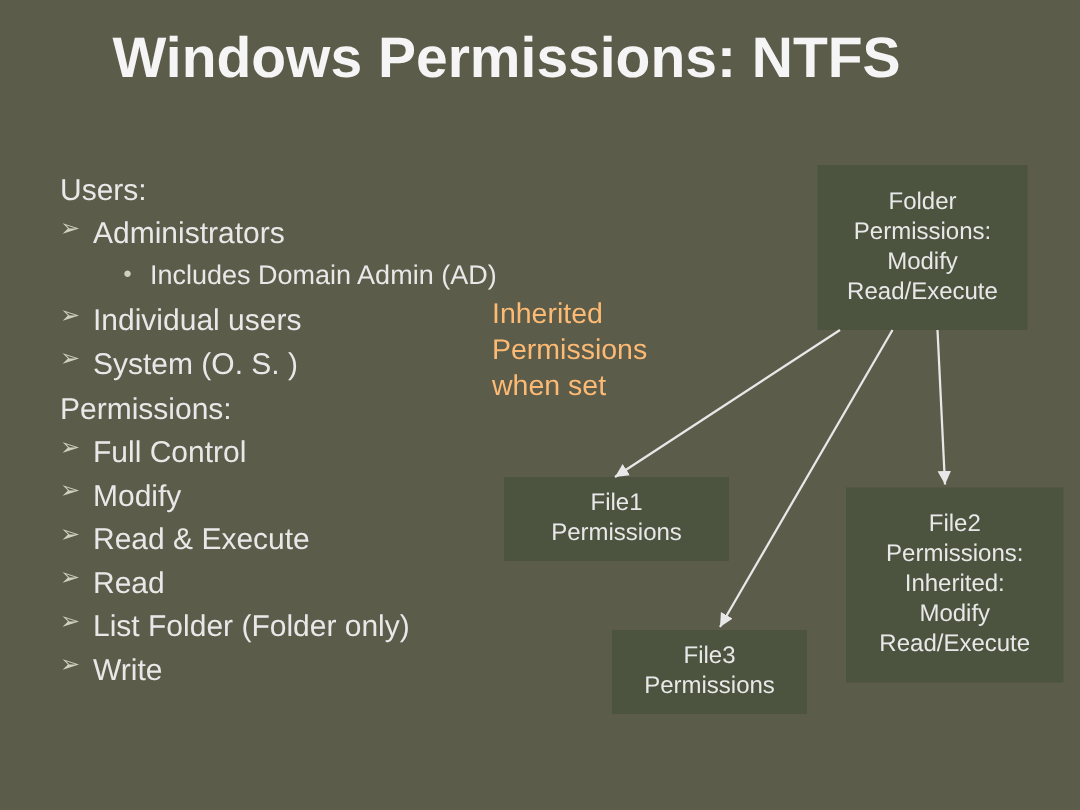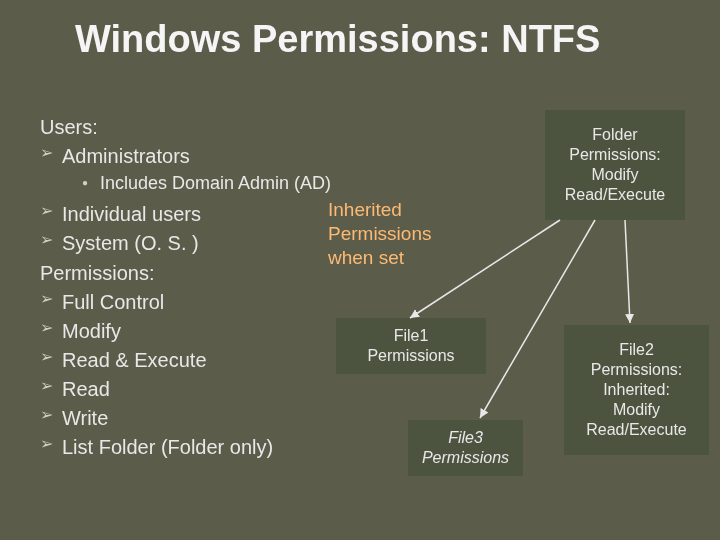--- a/index.html
+++ b/index.html
@@ -110,26 +110,25 @@
     left: 564px;
     width: 145px;
     height: 130px;
     display: flex;
     align-items: center;
     justify-content: flex-end;
   }
   .file3-box {
     top: 420px;
     left: 408px;
-    width: 115px;
+    width: 130px;
     height: 56px;
     display: flex;
     align-items: center;
     justify-content: center;
-    font-style: italic;
   }
   svg.lines {
     position: absolute;
     top: 0;
     left: 0;
     width: 720px;
     height: 540px;
     pointer-events: none;
   }
 </style>
@@ -144,22 +143,22 @@
     <div class="heading">Users:</div>
     <div class="lvl1">Administrators</div>
     <div class="lvl2">Includes Domain Admin (AD)</div>
     <div class="lvl1">Individual users</div>
     <div class="lvl1">System (O. S. )</div>
     <div class="heading">Permissions:</div>
     <div class="lvl1">Full Control</div>
     <div class="lvl1">Modify</div>
     <div class="lvl1">Read &amp; Execute</div>
     <div class="lvl1">Read</div>
+    <div class="lvl1">List Folder (Folder only)</div>
     <div class="lvl1">Write</div>
-    <div class="lvl1">List Folder (Folder only)</div>
   </div>
 
   <div class="callout folder-box">
     <span>Folder Permissions: Modify Read/Execute</span>
   </div>
 
   <div class="inherited-box">Inherited Permissions when set</div>
 
   <div class="callout file1-box">
     <span>File1 Permissions</span>

